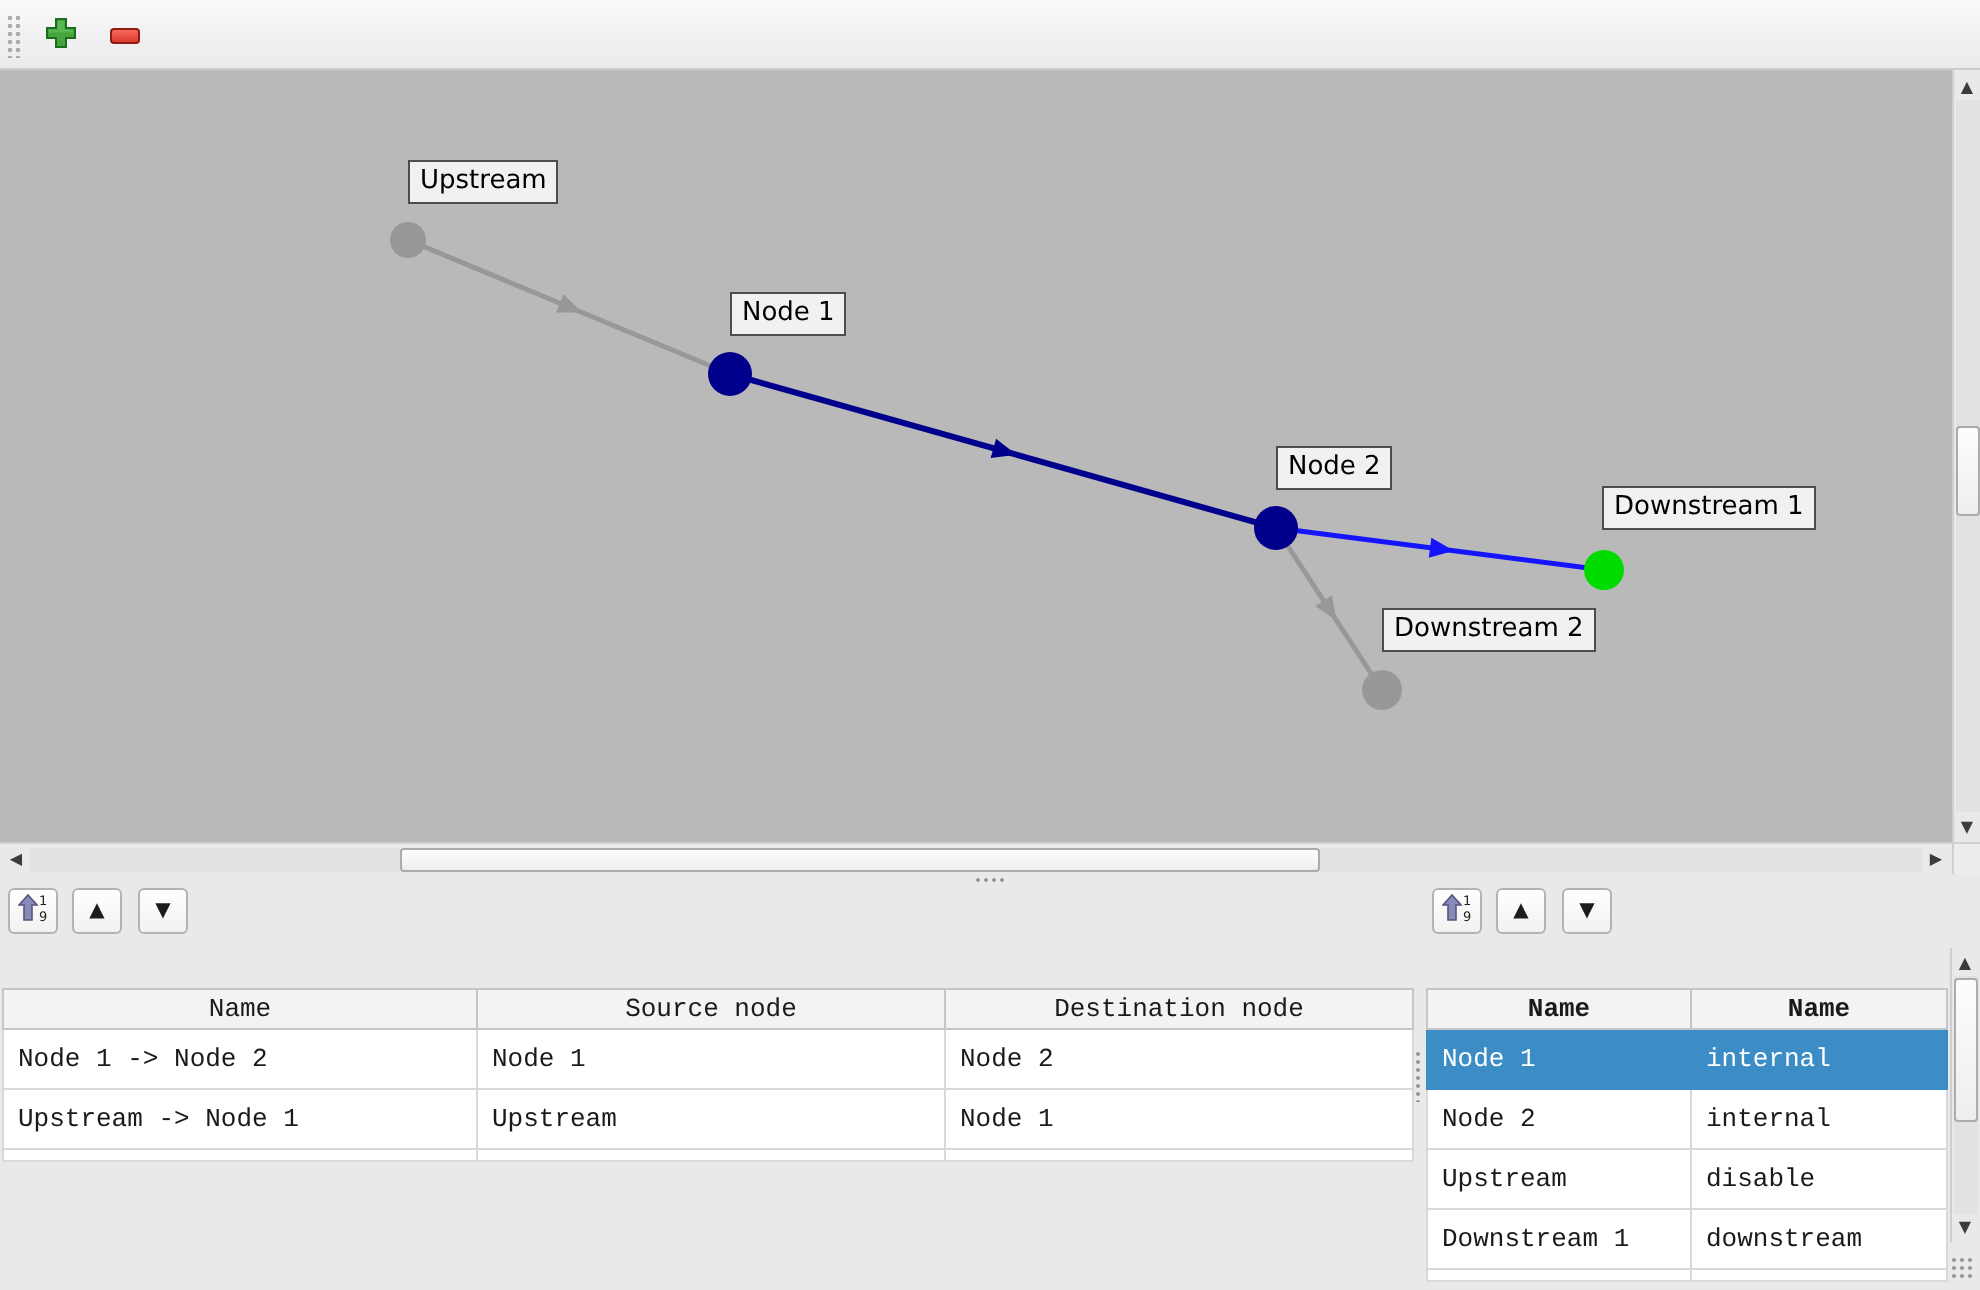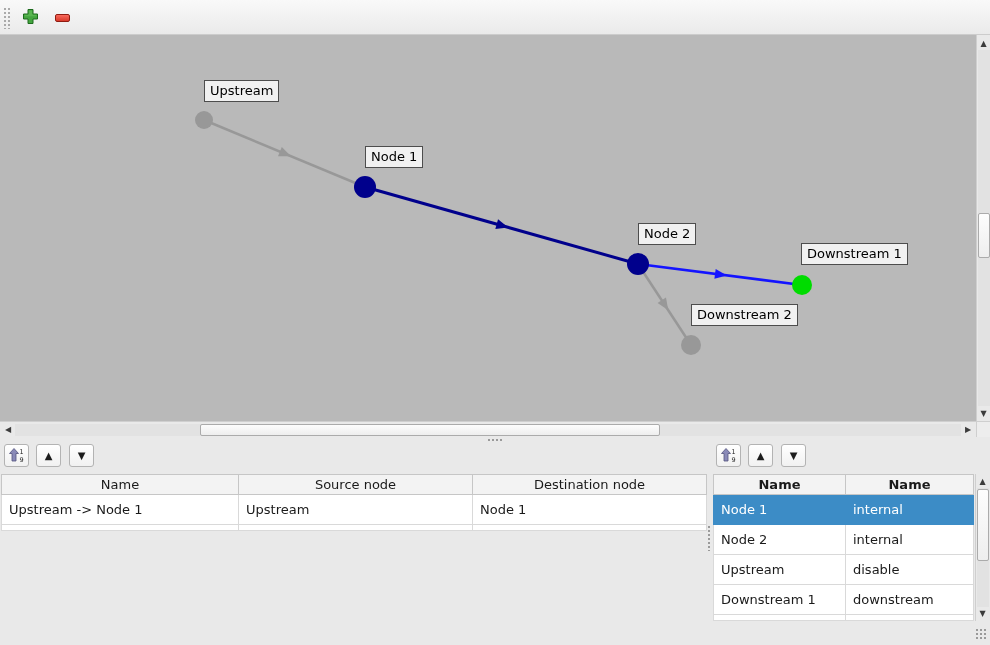--- a/index.html
+++ b/index.html
@@ -77,21 +77,21 @@
   .panel-btn {
     position:absolute; top:444px; width:25px; height:23px;
     background:linear-gradient(#ffffff,#f1f1f1);
     border:1px solid #b3b3b3; border-radius:3px;
     display:flex; align-items:center; justify-content:center;
     font-size:10px; color:#1c1c1c; cursor:pointer; user-select:none;
   }
 
   
   table { border-collapse:collapse; table-layout:fixed; background:#ffffff; }
-  .tbl { position:absolute; top:474px; border:1px solid #a8a8a8; }
+  .tbl { position:absolute; top:494px; border:1px solid #a8a8a8;font-family:Liberation Mono, monospace; }
   th {
     height:20px; font-weight:normal; font-size:13px; text-align:center;
     background:#f3f3f3; border:1px solid #c6c6c6; padding:0 4px;
     overflow:hidden; white-space:nowrap;
   }
   td {
     height:30px; font-size:13px; text-align:left; padding:0 7px;
     border:1px solid #d9d9d9; background:#ffffff;
     overflow:hidden; white-space:nowrap;
   }
@@ -183,20 +183,25 @@
       <col style="width:234px">
       <col style="width:234px">
     </colgroup>
   <tbody>
       <tr>
     <th>Name</th>
     <th>Source node</th>
     <th>Destination node</th>
   </tr>
   <tr>
+    <td>Node 1 -&gt; Node 2</td>
+    <td>Node 1</td>
+    <td>Node 2</td>
+  </tr>
+  <tr>
     <td>Upstream -&gt; Node 1</td>
     <td>Upstream</td>
     <td>Node 1</td>
   </tr>
   <tr class="stub">
         <td></td>
         <td></td>
         <td></td>
       </tr>
 </tbody>

